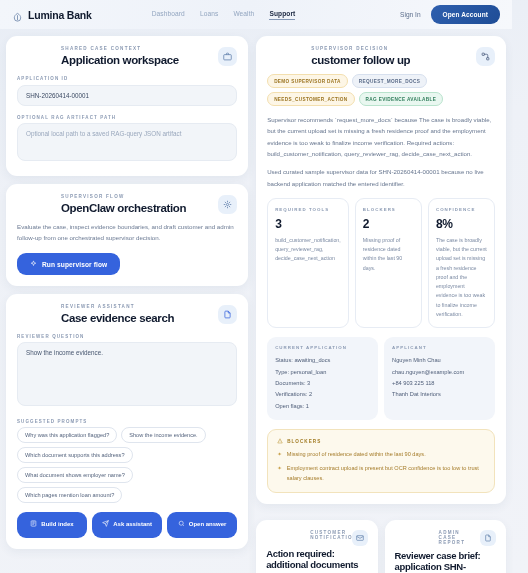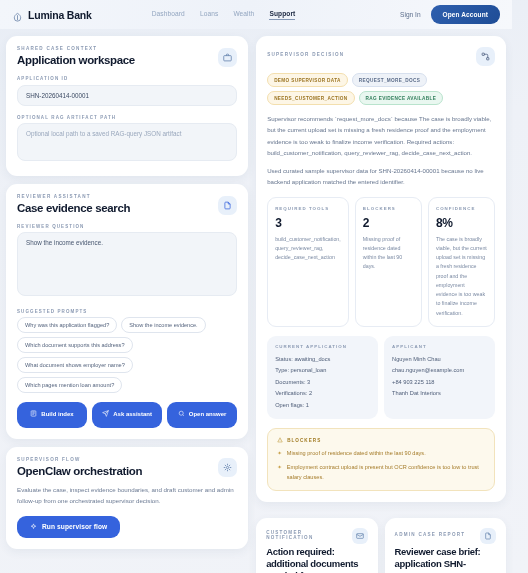--- a/index.html
+++ b/index.html
@@ -60,21 +60,21 @@
 
   .eyebrow {
     font-size: 4.6px; font-weight: 700; color: #8b9ab3;
     letter-spacing: 1.25px; text-transform: uppercase;
     margin-bottom: 3px;
   }
   .card-title {
     font-size: 11.5px; font-weight: 700; color: #101a2e;
     letter-spacing: -0.35px; line-height: 1.15;
   }
-  .card-head { display: flex; align-items: center; }
+  .card-head { display: flex; align-items: flex-start; margin-left: 44px; }
   .card-head-text { flex: 1; min-width: 0; }
   .head-icon {
     width: 19px; height: 19px; border-radius: 7px;
     background: #e8f0fa; display: flex; align-items: center; justify-content: center;
     flex-shrink: 0; margin-top: 1px;
   }
   .head-icon svg { width: 9px; height: 9px; }
 
   .field-label {
     font-size: 4.5px; font-weight: 700; color: #8b9ab3;
@@ -244,104 +244,105 @@
         <div class="field-label">APPLICATION ID</div>
         <input class="text-input" value="SHN-20260414-00001" style="">
 
         <div class="field-label">OPTIONAL RAG ARTIFACT PATH</div>
         <textarea class="text-input textarea-artifact" placeholder="Optional local path to a saved RAG-query JSON artifact" style=""></textarea>
       </div>
 
       <div class="card">
         <div class="card-head">
           <div class="card-head-text">
-            <div class="eyebrow">REVIEWER ASSISTANT</div>
-            <div class="card-title">Case evidence search</div>
-          </div>
-          <div class="head-icon">
-            <svg viewBox="0 0 24 24" fill="none" stroke="#3563dd" stroke-width="2">
-              <path d="M14 3H7a2 2 0 0 0-2 2v14a2 2 0 0 0 2 2h10a2 2 0 0 0 2-2V8z"></path>
-              <path d="M14 3v5h5"></path>
-            </svg>
-          </div>
-        </div>
-
-        <div class="field-label">REVIEWER QUESTION</div>
-        <textarea class="text-input textarea-question" style="">Show the income evidence.</textarea>
-
-        <div class="field-label">SUGGESTED PROMPTS</div>
-        <div class="chips">
-          <span class="chip">Why was this application flagged?</span>
-          <span class="chip">Show the income evidence.</span>
-          <span class="chip">Which document supports this address?</span>
-          <span class="chip">What document shows employer name?</span>
-          <span class="chip">Which pages mention loan amount?</span>
-        </div>
-
-        <div class="action-row">
-          <button class="action-btn">
-            <span>
-              <svg viewBox="0 0 24 24" fill="none" stroke="#fff" stroke-width="2">
-                <rect x="4" y="3" width="16" height="18" rx="2"></rect>
-                  <path d="M8 7h8M8 11h8M8 15h5"></path>
-              </svg>
-            </span>
-            <span>Build index</span>
-          </button>
-          <button class="action-btn">
-            <span>
-              <svg viewBox="0 0 24 24" fill="none" stroke="#fff" stroke-width="2">
-                <path d="M22 2L11 13M22 2l-7 20-4-9-9-4z"></path>
-              </svg>
-            </span>
-            <span>Ask assistant</span>
-          </button>
-          <button class="action-btn">
-            <span>
-              <svg viewBox="0 0 24 24" fill="none" stroke="#fff" stroke-width="2">
-                <circle cx="11" cy="11" r="7"></circle>
-                  <path d="M20 20l-3.5-3.5"></path>
-              </svg>
-            </span>
-            <span>Open answer</span>
-          </button>
-        </div>
-      </div>
-
-      <div class="card">
-        <div class="card-head">
-          <div class="card-head-text">
             <div class="eyebrow">SUPERVISOR FLOW</div>
             <div class="card-title">OpenClaw orchestration</div>
           </div>
           <div class="head-icon">
             <svg viewBox="0 0 24 24" fill="none" stroke="#5b7ba8" stroke-width="2">
               <circle cx="12" cy="12" r="3"></circle>
               <path d="M12 2v4M12 18v4M2 12h4M18 12h4M5 5l3 3M16 16l3 3M19 5l-3 3M8 16l-3 3"></path>
             </svg>
           </div>
         </div>
         <div class="card-desc">Evaluate the case, inspect evidence boundaries, and draft customer and admin follow-up from one orchestrated supervisor decision.</div>
         <button class="btn-primary">
           <span>
             <svg viewBox="0 0 24 24" fill="none" stroke="#fff" stroke-width="2">
               <path d="M12 3l2 6 6 2-6 2-2 6-2-6-6-2 6-2z"></path>
             </svg>
           </span>
           <span>Run supervisor flow</span>
         </button>
       </div>
+
+      <div class="card">
+        <div class="card-head">
+          <div class="card-head-text">
+            <div class="eyebrow">REVIEWER ASSISTANT</div>
+            <div class="card-title">Case evidence search</div>
+          </div>
+          <div class="head-icon">
+            <svg viewBox="0 0 24 24" fill="none" stroke="#3563dd" stroke-width="2">
+              <path d="M14 3H7a2 2 0 0 0-2 2v14a2 2 0 0 0 2 2h10a2 2 0 0 0 2-2V8z"></path>
+              <path d="M14 3v5h5"></path>
+            </svg>
+          </div>
+        </div>
+
+        <div class="field-label">REVIEWER QUESTION</div>
+        <textarea class="text-input textarea-question" style="">Show the income evidence.</textarea>
+
+        <div class="field-label">SUGGESTED PROMPTS</div>
+        <div class="chips">
+          <span class="chip">Why was this application flagged?</span>
+          <span class="chip">Show the income evidence.</span>
+          <span class="chip">Which document supports this address?</span>
+          <span class="chip">What document shows employer name?</span>
+          <span class="chip">Which pages mention loan amount?</span>
+        </div>
+
+        <div class="action-row">
+          <button class="action-btn">
+            <span>
+              <svg viewBox="0 0 24 24" fill="none" stroke="#fff" stroke-width="2">
+                <rect x="4" y="3" width="16" height="18" rx="2"></rect>
+                  <path d="M8 7h8M8 11h8M8 15h5"></path>
+              </svg>
+            </span>
+            <span>Build index</span>
+          </button>
+          <button class="action-btn">
+            <span>
+              <svg viewBox="0 0 24 24" fill="none" stroke="#fff" stroke-width="2">
+                <path d="M22 2L11 13M22 2l-7 20-4-9-9-4z"></path>
+              </svg>
+            </span>
+            <span>Ask assistant</span>
+          </button>
+          <button class="action-btn">
+            <span>
+              <svg viewBox="0 0 24 24" fill="none" stroke="#fff" stroke-width="2">
+                <circle cx="11" cy="11" r="7"></circle>
+                  <path d="M20 20l-3.5-3.5"></path>
+              </svg>
+            </span>
+            <span>Open answer</span>
+          </button>
+        </div>
+      </div>
     </div>
 
     <div class="col col-right">
 
       <div class="card">
         <div class="card-head">
           <div class="card-head-text">
             <div class="eyebrow">SUPERVISOR DECISION</div>
+            <div class="card-title">customer follow up</div>
           </div>
           <div class="head-icon">
             <svg viewBox="0 0 24 24" fill="none" stroke="#44567a" stroke-width="2">
               <rect x="3" y="3" width="6" height="6" rx="1"></rect>
               <rect x="15" y="15" width="6" height="6" rx="1"></rect>
               <path d="M9 6h6a3 3 0 0 1 3 3v6"></path>
             </svg>
           </div>
         </div>
 

